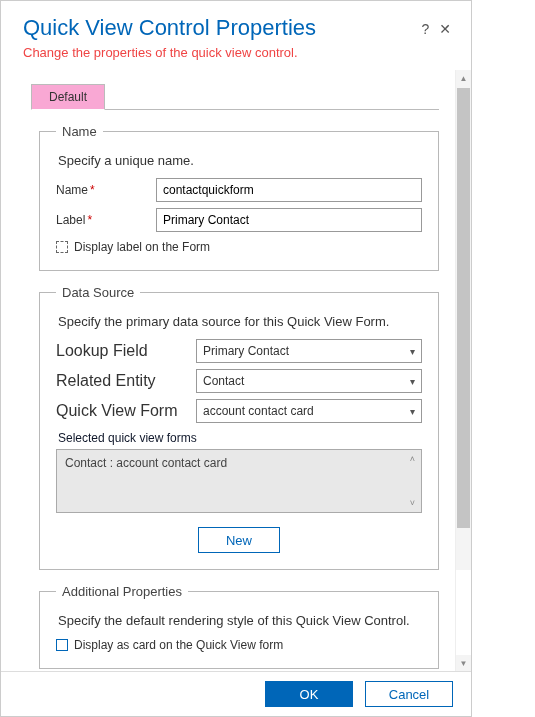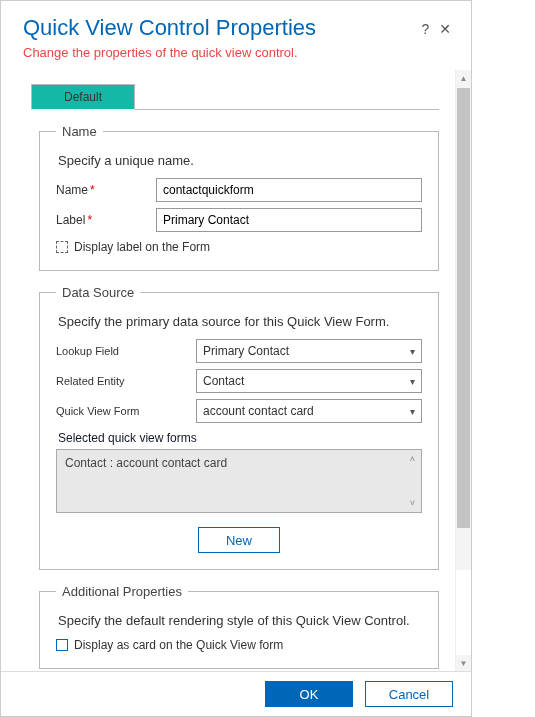--- a/index.html
+++ b/index.html
@@ -12,28 +12,28 @@
   .subtitle { margin-top: 4px; font-size: 13px; color: #ef4444; }
   .body { flex: 1; display: flex; overflow: hidden; }
   .content { flex: 1; padding: 8px 16px 16px 30px; overflow-y: auto; }
   .scrollbar-track { width: 16px; background: #f4f4f4; position: relative; border-left: 1px solid #eee; }
   .scroll-arrow { position: absolute; left: 0; right: 0; height: 16px; display: flex; align-items: center; justify-content: center; font-size: 8px; color: #888; }
   .scroll-arrow.up { top: 0; }
   .scroll-arrow.down { bottom: 0; }
   .scroll-thumb { position: absolute; top: 18px; left: 1px; right: 1px; height: 440px; background: #c4c4c4; }
   .scroll-gap { position: absolute; left:0; right:0; top:500px; bottom:16px; background:#fff;}
   .tabs { margin-top: 6px; }
-  .tab { display: inline-block; border: 1px solid #bbb; border-bottom: 1px solid #fff; padding: 5px 32px; font-size: 12px; background: #14b8a6; color: #333; position: relative; z-index: 2; }
+  .tab { display: inline-block; border: 1px solid #bbb; border-bottom: 1px solid #fff; padding: 5px 17px; font-size: 12px; background: #f9a8d4; color: #333; position: relative; z-index: 2; }
   .tab-underline { border-top: 1px solid #bbb; margin-top: -1px; width:100%; }
   fieldset { border: 1px solid #b8b8b8; margin: 14px 0 0 8px; padding: 12px 16px 16px; }
   legend { padding: 0 6px; color: #444; font-size: 13px; }
   .section-desc { margin: 2px 0 10px 2px; font-size: 13px; color: #333; }
   .field-row { display: flex; align-items: center; margin: 6px 0; }
   .field-label { width: 100px; font-size: 12px; color: #333; flex-shrink:0; }
-  .field-label-wide { width: 140px; font-size: 11px; color: #333; flex-shrink:0; }
+  .field-label-wide { width: 140px; font-size: 16px; color: #333; flex-shrink:0; }
   .req { color: #c00; margin-left: 2px; }
   input.text { flex: 1; border: 1px solid #999; padding: 3px 6px; font-size: 12px; height: 24px; font-family: inherit; }
   .checkbox-row { display: flex; align-items: center; margin-top: 8px; gap: 6px; font-size: 12px; }
   .cb-dashed { width: 12px; height: 12px; border: 1px dashed #666; flex-shrink: 0; }
   .cb-solid { width: 12px; height: 12px; border: 1px solid #0066b8; flex-shrink: 0; }
   .select { flex: 1; border: 1px solid #999; height: 24px; display: flex; align-items: center; justify-content: space-between; padding: 0 6px; font-size: 12px; background: #fff; }
   .sel-arrow { font-size: 10px; color: #555; }
   .selected-label { font-size: 12px; color: #0f172a; margin: 8px 0 4px 2px; }
   .selected-box { border: 1px solid #aaa; background: #e8e8e8; height: 64px; padding: 6px 8px; font-size: 12px; color: #444; position: relative; }
   .selected-box .ar-up { position:absolute; right:6px; top:4px; font-size:9px; color:#888;}

